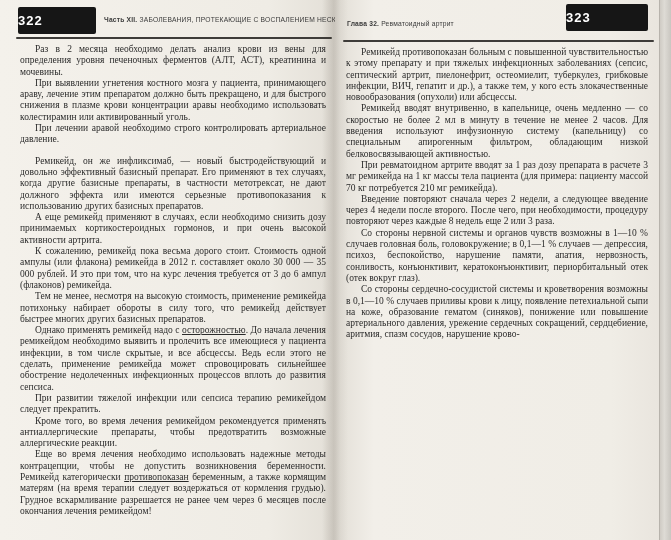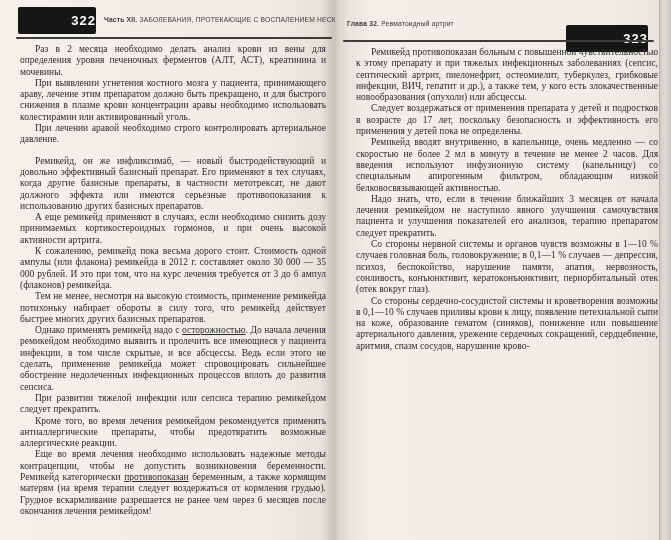--- a/index.html
+++ b/index.html
@@ -19,35 +19,35 @@
     background:linear-gradient(to right,rgba(60,50,40,0) 0%,rgba(60,50,40,.16) 45%,rgba(60,50,40,.05) 70%,rgba(60,50,40,0) 100%);}
   
   .page{position:absolute;top:0;height:540px;}
   #page-left{left:0;width:335px;
     background:linear-gradient(to right,#f4f1eb 0%,#efece5 80%,#e3dfd7 100%);}
   #page-right{left:335px;width:325px;
     background:linear-gradient(to right,#e2ded6 0%,#f2efe9 12%,#f0ede6 85%,#e9e5de 100%);}
   
   .page-tab{position:absolute;background:var(--tab-bg,#161616);color:var(--tab-text,#fff);
     font-family:"Liberation Sans", sans-serif;font-weight:bold;font-size:13px;
-    text-align:right;line-height:27px;height:27px;border-radius:2px;letter-spacing:1px;}
+    text-align:left;line-height:27px;height:27px;border-radius:2px;letter-spacing:1px;}
   #tab-322{left:18px;top:7px;width:78px;}
-  #tab-323{right:12px;top:25px;width:82px;}
+  #tab-323{right:12px;top:4px;width:82px;}
   .running-head{position:absolute;font-family:"Liberation Sans", sans-serif;
     font-size:6.7px;color:#3a3a3a;letter-spacing:.2px;white-space:nowrap;}
   #head-left{left:104px;top:16px;width:228px;text-align:center;}
   #head-right{left:12px;top:20px;}
   .rh-part{font-weight:bold;}
   .head-rule{position:absolute;height:2px;background:#3e3c39;border-radius:1px;}
   #rule-left{left:16px;right:3px;top:37px;}
   #rule-right{left:8px;right:6px;top:40px;}
   
   .body-text{position:absolute;font-size:9.5px;line-height:11.3px;text-align:justify;}
   #body-left{left:20px;top:44px;width:306px;}
-  #body-right{left:21px;top:47px;width:302px;}
+  #body-right{left:11px;top:47px;width:302px;}
   .para{margin:0;text-indent:15px;}
   .para.gap-before{margin-top:10px;}
   .b{font-weight:normal;}
   .u{text-decoration:underline;}
 </style>
 </head>
 <body>
 
 <div id="book">
 
@@ -71,23 +71,23 @@
         <p class="para"><span>Еще во время лечения необходимо использовать надежные методы контрацепции, чтобы не допустить возникновения беременности. Ремикейд категорически </span><span class="u">противопоказан</span><span> беременным, а также кормящим матерям (на время терапии следует воздержаться от кормления грудью). Грудное вскармливание разрешается не ранее чем через 6 месяцев после окончания лечения ремикейдом!</span></p>
       </div>
   </div>
 
   <div id="page-right" class="page">
     <div id="head-right" class="running-head"><span class="rh-part">Глава 32.</span><span> Ревматоидный артрит</span></div>
     <div id="tab-323" class="page-tab">323</div>
     <div id="rule-right" class="head-rule"></div>
     <div id="body-right" class="body-text">
         <p class="para"><span>Ремикейд противопоказан больным с повышенной чувствительностью к этому препарату и при тяжелых инфекционных заболеваниях (сепсис, септический артрит, пиелонефрит, остеомиелит, туберкулез, грибковые инфекции, ВИЧ, гепатит и др.), а также тем, у кого есть злокачественные новообразования (опухоли) или абсцессы.</span></p>
-        <p class="para"><span>Следует воздержаться от применения препарата у детей и подростков в возрасте до 17 лет, поскольку безопасность и эффективность его применения у детей пока не определены.</span></p>
         <p class="para"><span>Ремикейд вводят внутривенно, в капельнице, очень медленно — со скоростью не более 2 мл в минуту в течение не менее 2 часов. Для введения используют инфузионную систему (капельницу) со специальным апирогенным фильтром, обладающим низкой белковосвязывающей активностью.</span></p>
-        <p class="para"><span>Надо знать, что, если в течение ближайших 3 месяцев от начала лечения ремикейдом не наступило явного улучшения самочувствия пациента и улучшения показателей его анализов, терапию препаратом следует прекратить.</span></p>
+        <p class="para"><span>При ревматоидном артрите вводят за 1 раз дозу препарата в расчете 3 мг ремикейда на 1 кг массы тела пациента (для примера: пациенту массой 70 кг потребуется 210 мг ремикейда).</span></p>
+        <p class="para"><span>Введение повторяют сначала через 2 недели, а следующее введение через 4 недели после второго. После чего, при необходимости, процедуру повторяют через каждые 8 недель еще 2 или 3 раза.</span></p>
         <p class="para"><span>Со стороны нервной системы и органов чувств возможны в 1—10 % случаев головная боль, головокружение; в 0,1—1 % случаев — депрессия, психоз, беспокойство, нарушение памяти, апатия, нервозность, сонливость, конъюнктивит, кератоконъюнктивит, периорбитальный отек (отек вокруг глаз).</span></p>
         <p class="para"><span>Со стороны сердечно-сосудистой системы и кроветворения возможны в 0,1—10 % случаев приливы крови к лицу, появление петехиальной сыпи на коже, образование гематом (синяков), понижение или повышение артериального давления, урежение сердечных сокращений, сердцебиение, аритмия, спазм сосудов, нарушение крово-</span></p>
       </div>
   </div>
 
   <div id="gutter"></div>
   <div id="right-edge"></div>
 
 </div>
 

